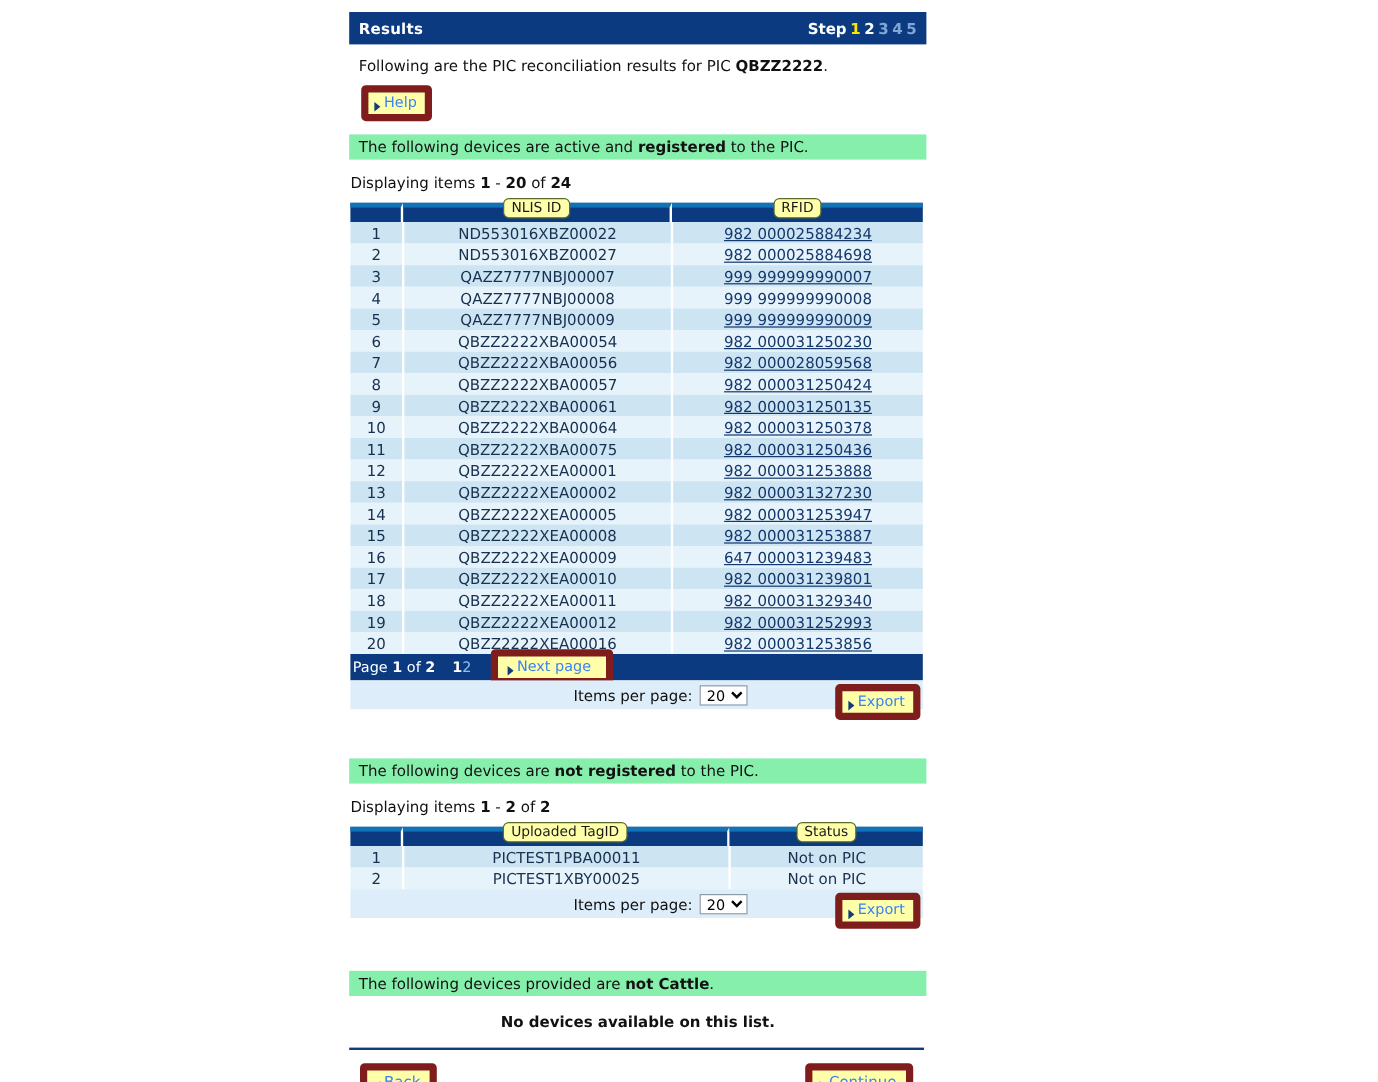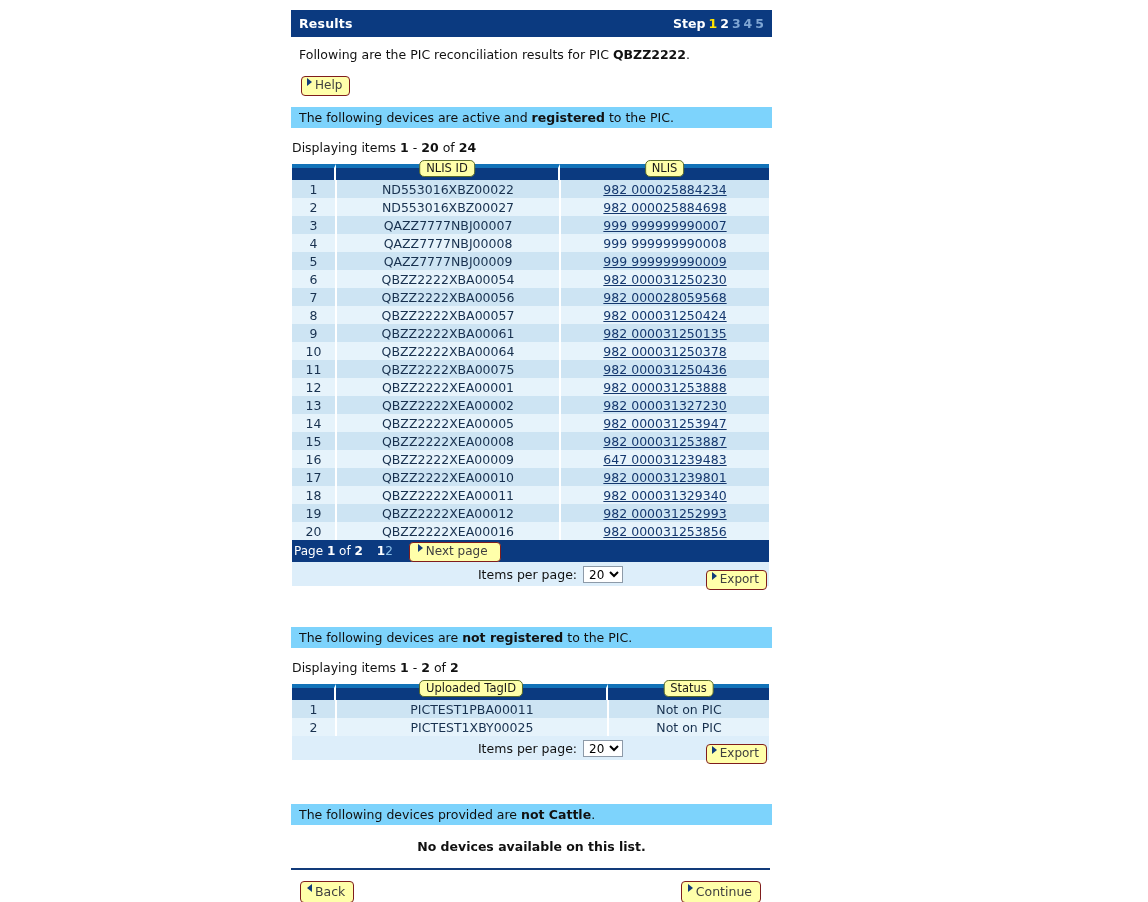--- a/index.html
+++ b/index.html
@@ -53,26 +53,26 @@
   .intro {
     font-size: 12.5px;
     color: #111111;
     padding: 10px 0 0 8px;
   }
   .intro b { font-weight: bold; }
 
   
   .btn {
     display: inline-flex;
-    align-items: flex-start;
+    align-items: flex-end;
     gap: 3px;
     background: #ffffaa;
-    border: 1px solid #7f1d1d;
+    border: 6px solid #7f1d1d;
     border-radius: 4px;
-    color: #404040;
+    color: #3b82f6;
     font-size: 12px;
     padding: 1px 7px 2px 5px;
     line-height: 15px;
     box-sizing: border-box;
     cursor: pointer;
     white-space: nowrap;
   }
   .btn .tri-r {
     width: 0; height: 0;
     border-left: 5px solid #123b7a;
@@ -84,21 +84,21 @@
     width: 0; height: 0;
     border-right: 5px solid #123b7a;
     border-top: 4px solid transparent;
     border-bottom: 4px solid transparent;
     display: inline-block;
   }
   .help-wrap { padding: 9px 0 0 10px; }
 
   
   .banner {
-    background: #7dd3fc;
+    background: #86efac;
     color: #111111;
     font-size: 12.5px;
     height: 21px;
     line-height: 21px;
     padding-left: 8px;
     box-sizing: border-box;
   }
   .banner b { font-weight: bold; }
 
   .displaying {
@@ -277,21 +277,21 @@
     <span>Displaying items </span><b>1</b><span> - </span><b>20</b><span> of </span><b>24</b>
   </div>
 
   <div class="hdr-spacer"></div>
   <div class="hdrbar">
     <div class="hdrcell" style="width:44px"></div>
     <div class="hdrcell" style="width:224px">
       <span class="tab">NLIS ID</span>
     </div>
     <div class="hdrcell" style="width:209px">
-      <span class="tab">NLIS</span>
+      <span class="tab">RFID</span>
     </div>
   </div>
 
   <table class="grid">
     <colgroup>
         <col style="width:44px">
         <col style="width:224px">
         <col style="width:209px">
       </colgroup>
     <tbody id="reg-body">

